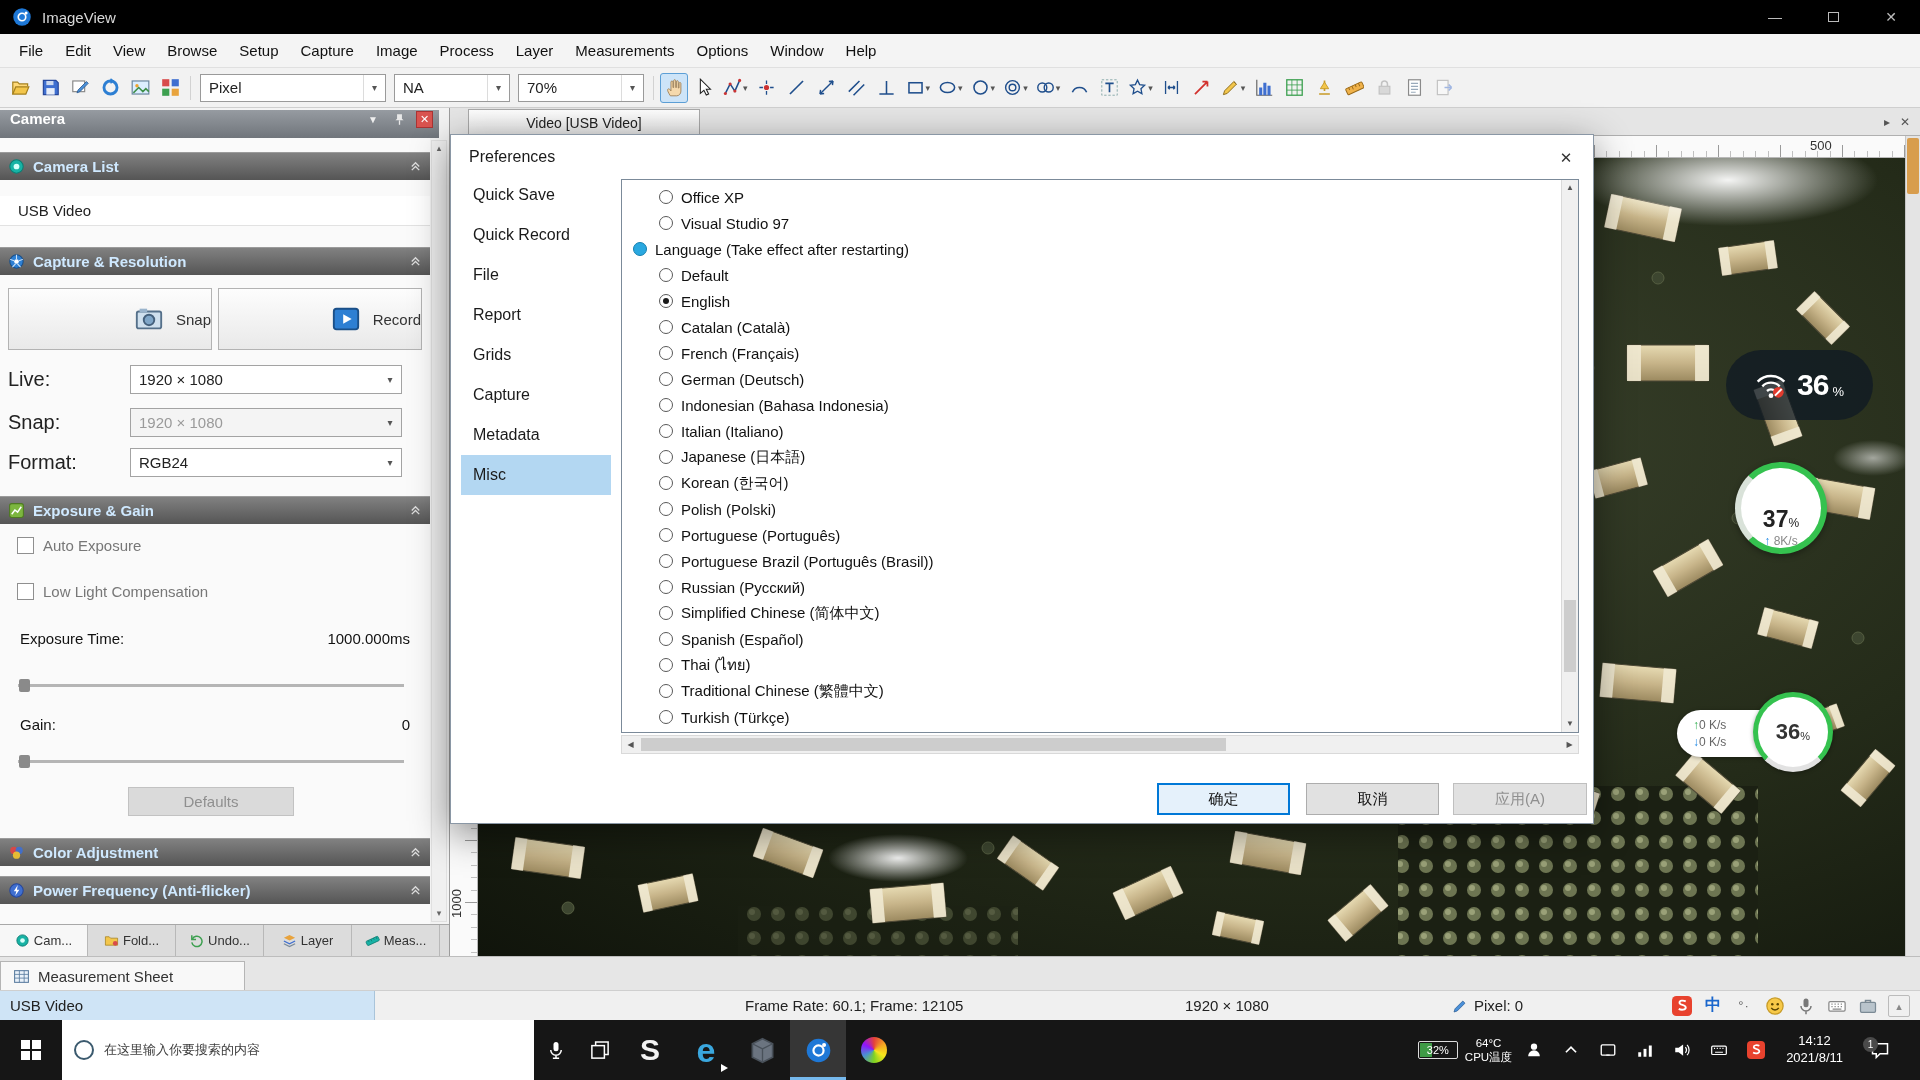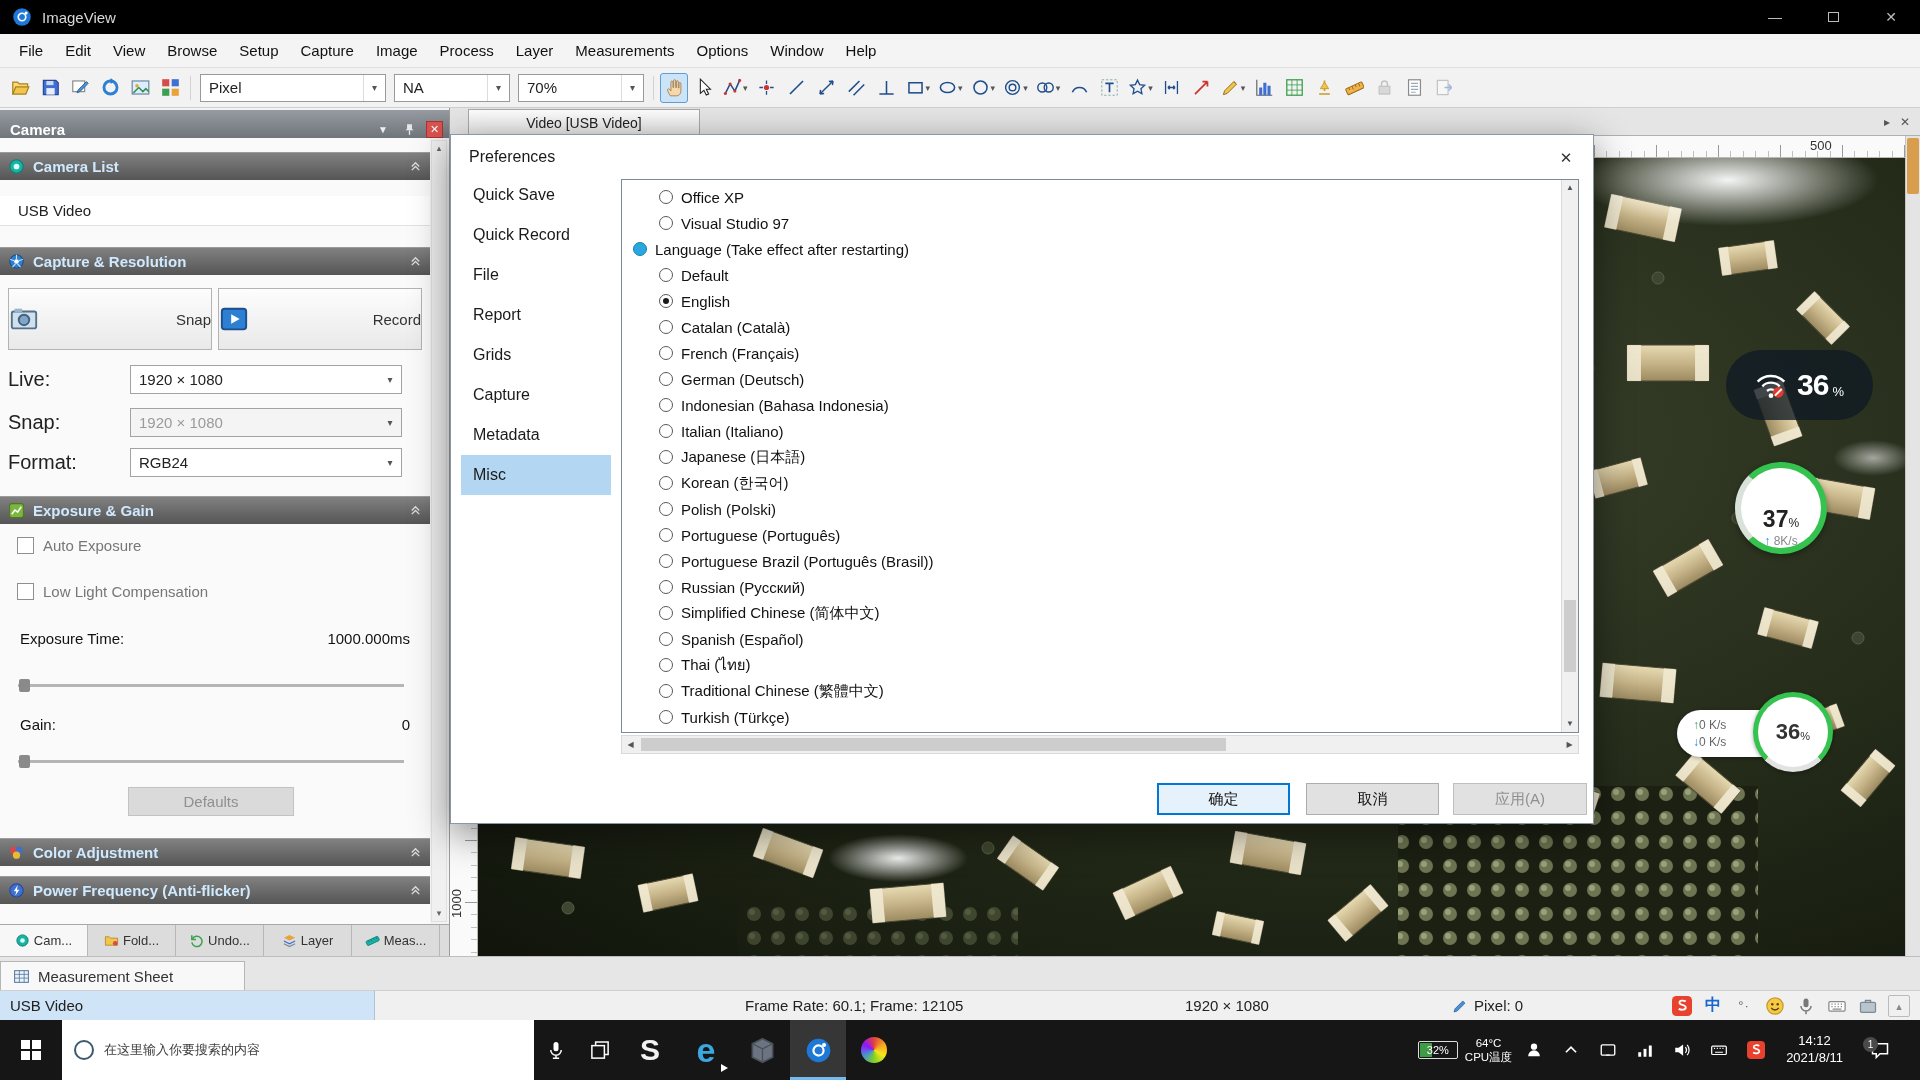--- a/index.html
+++ b/index.html
@@ -30,33 +30,33 @@
 .combo{height:28px;background:#fff;border:1px solid #9a9a9a;display:flex;align-items:center;margin:0 3px}
 .combo .combo-val{flex:1;font-size:15px;color:#222;padding-left:8px;white-space:nowrap;overflow:hidden}
 .combo .combo-btn{width:22px;text-align:center;color:#555;font-size:10px;border-left:1px solid #dcdcdc;align-self:stretch;display:flex;align-items:center;justify-content:center}
 .tb-sep{width:1px;height:24px;background:#d2d2d2;margin:0 4px}
 
 
 .main{position:absolute;left:0;top:108px;width:1920px;height:848px}
 
 
 .camera-panel{position:absolute;left:0;top:0;width:450px;height:848px;background:#f3f3f3;border-right:1px solid #9c9c9c}
-.cp-header{position:absolute;left:0;top:2px;right:0;height:28px;background:linear-gradient(#969ba1,#70757b);display:flex;align-items:flex-end;color:#fff}
+.cp-header{position:absolute;left:0;top:2px;right:10px;height:28px;background:linear-gradient(#969ba1,#70757b);display:flex;align-items:flex-start;color:#fff}
 .cp-header .cp-title{font-size:15px;font-weight:bold;padding-left:10px}
 .cp-hbtns{margin-left:auto;display:flex;align-items:center;gap:8px;padding-right:6px}
 .cp-hbtn{width:18px;height:18px;display:flex;align-items:center;justify-content:center;color:#eee;font-size:10px}
 .cp-close{width:17px;height:17px;background:#d9534f;border:1px solid #a33;color:#fff;font-size:11px;display:flex;align-items:center;justify-content:center}
 .cp-body{position:absolute;left:0;top:30px;width:430px;bottom:32px;background:#fafafa;overflow:hidden}
 .sec-header{position:absolute;left:0;right:0;height:28px;background:linear-gradient(#818181,#555);border-top:1px solid #9b9b9b;display:flex;align-items:center;gap:8px;padding:0 8px}
 .sec-header svg{width:17px;height:17px}
 .sec-title{font-size:15px;font-weight:bold;color:#cfe9ff;flex:1}
 .sec-chev svg{width:13px;height:13px}
 .usb-row{position:absolute;left:0;right:0;height:30px;background:#fff;border-bottom:1px solid #e2e2e2;font-size:15px;color:#222;line-height:30px;padding-left:18px}
 .snap-row{position:absolute;left:8px;right:8px;height:62px;display:flex;gap:6px}
-.big-btn{flex:1;border:1px solid #b3b3b3;background:linear-gradient(#fdfdfd,#e9e9e9);display:flex;align-items:center;justify-content:space-between;gap:12px;font-size:15px;color:#333}
+.big-btn{flex:1;border:1px solid #b3b3b3;background:linear-gradient(#fdfdfd,#e9e9e9);display:flex;align-items:center;justify-content:flex-end;gap:12px;font-size:15px;color:#333}
 .big-btn svg{width:30px;height:30px}
 .field-row{position:absolute;left:0;right:0;height:29px}
 .field-row .flabel{position:absolute;left:8px;font-size:20px;color:#222;line-height:29px}
 .fselect{position:absolute;left:130px;width:272px;height:29px;border:1px solid #a3a3a3;background:#fff;display:flex;align-items:center}
 .fselect .fval{flex:1;font-size:15px;color:#222;padding-left:8px}
 .fselect .fchev{width:22px;text-align:center;color:#555;font-size:10px}
 .fselect.dis{background:#f4f4f4}
 .fselect.dis .fval{color:#9a9a9a}
 .cb-row{position:absolute;left:17px;height:20px;display:flex;align-items:center;gap:9px}
 .cbox{width:17px;height:17px;border:1px solid #8f8f8f;background:#fff}

